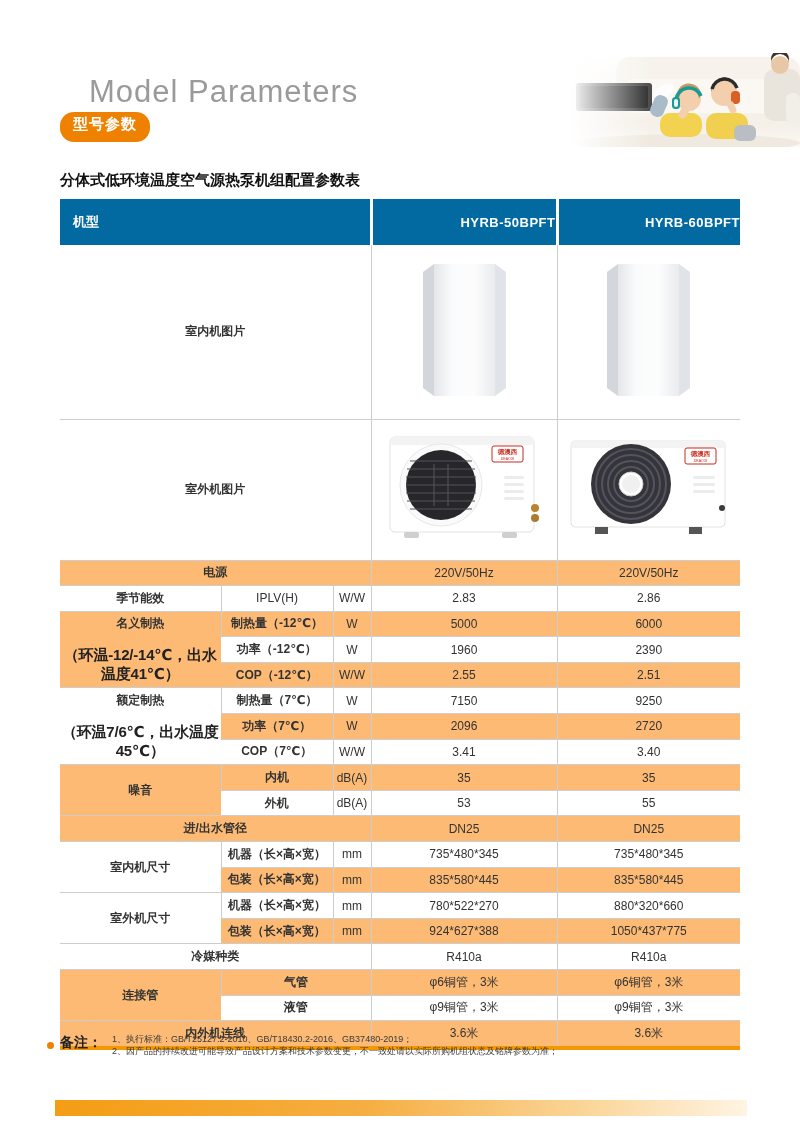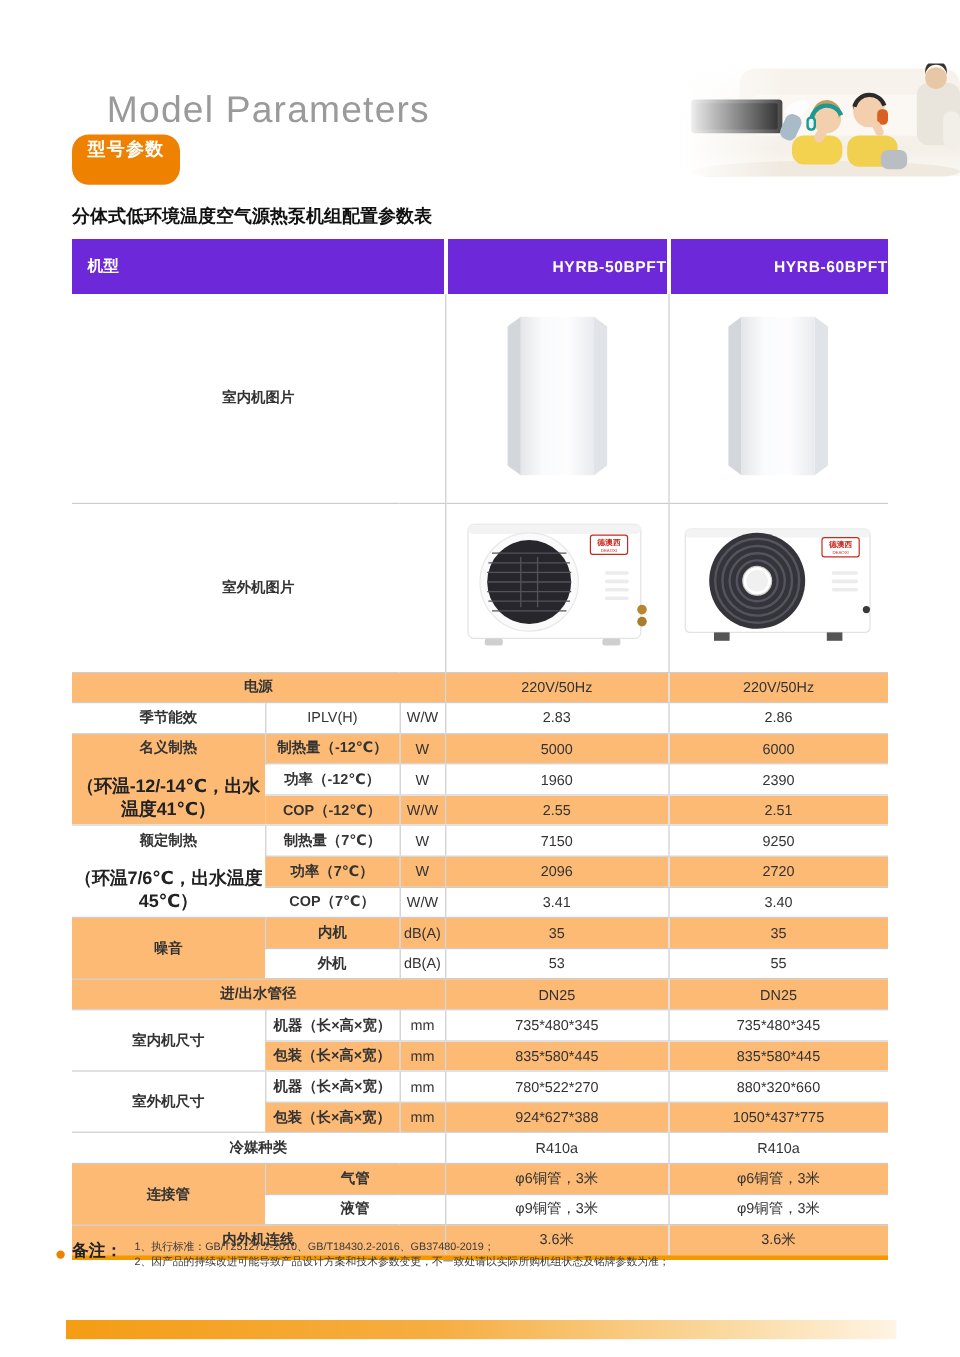--- a/index.html
+++ b/index.html
@@ -1,28 +1,28 @@
 <!DOCTYPE html>
 <html><head>
 <meta charset="utf-8">
 <style>
   html,body{margin:0;padding:0;background:#fff;}
   body{width:800px;height:1131px;position:relative;font-family:"Liberation Sans","DejaVu Sans",sans-serif;overflow:hidden;}
   .page-title{position:absolute;left:60px;top:74px;font-size:31px;color:#9a9a9a;font-weight:300;letter-spacing:1px;margin-left:29px;}
   .badge{position:absolute;left:60px;top:112px;background:#ef8100;color:#fff;font-size:15px;font-weight:bold;
-         border-radius:14px;padding:3px 13px 20px;letter-spacing:1px;}
+         border-radius:14px;padding:3px 13px 8px;letter-spacing:1px;}
   .hero{position:absolute;left:568px;top:53px;width:232px;height:94px;}
   .section-title{position:absolute;left:60px;top:171px;font-size:15px;font-weight:bold;color:#111;}
   .tablewrap{position:absolute;left:60px;top:199px;width:680px;}
   table.t{border-collapse:collapse;table-layout:fixed;width:680px;}
   table.t td{border-left:1px solid #cdcdcd;border-bottom:1px solid #cdcdcd;font-size:12px;color:#333;
              text-align:center;vertical-align:middle;padding:0;overflow:hidden;}
   table.t tr td:first-child{border-left:none;}
   tr.cont td:first-child{border-left:1px solid #cdcdcd;}
-  tr.head td{background:#6d28d9;border:none;height:46px;color:#fff;font-size:13px;}
+  tr.head td{background:#0369a1;border:none;height:46px;color:#fff;font-size:13px;}
   tr.head td.hlabel{text-align:left;padding-left:13px;font-weight:bold;}
   tr.head td.hcol{border-left:3px solid #fff;font-weight:bold;letter-spacing:.5px;text-align:right;}
   td.glabel{text-align:left;padding-left:13px;font-weight:bold;font-size:12.5px;color:#222;}
   td.glabel .gnote{font-weight:bold;font-size:15px;color:#222;margin-top:14px;letter-spacing:-0.2px;}
   tr.imgrow td{background:#fff;}
   td.sub{font-weight:bold;font-size:12px;}
   td.sub.latin{font-weight:normal;}
   td.unit{font-size:11.5px;}
   tr.cream td{background:#fdba74;}
   tr.white td{background:#fff;}

